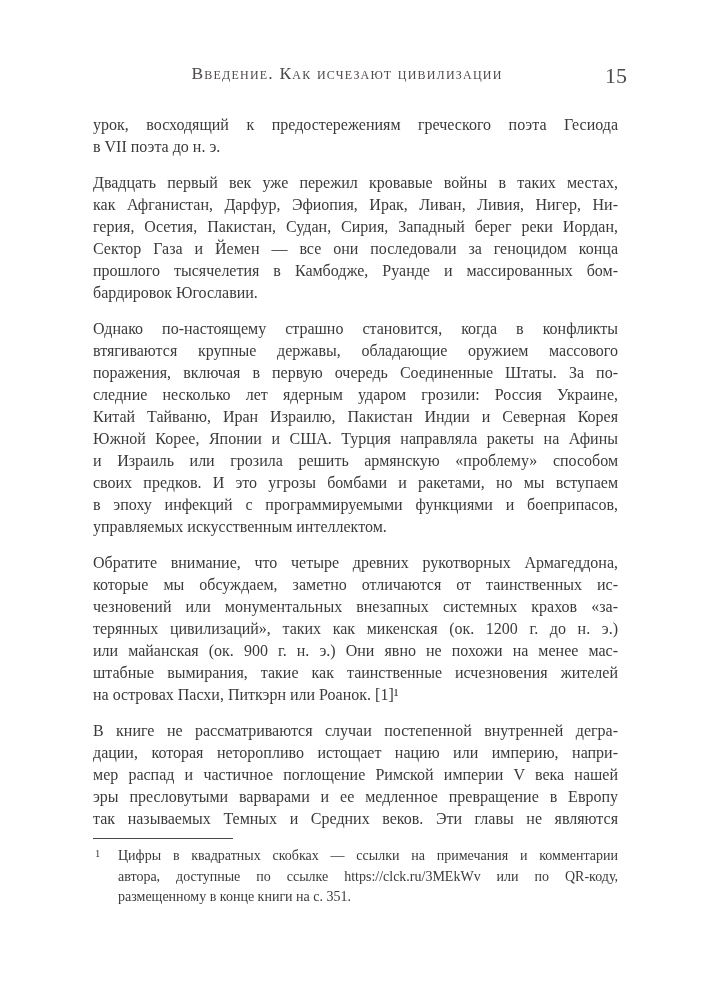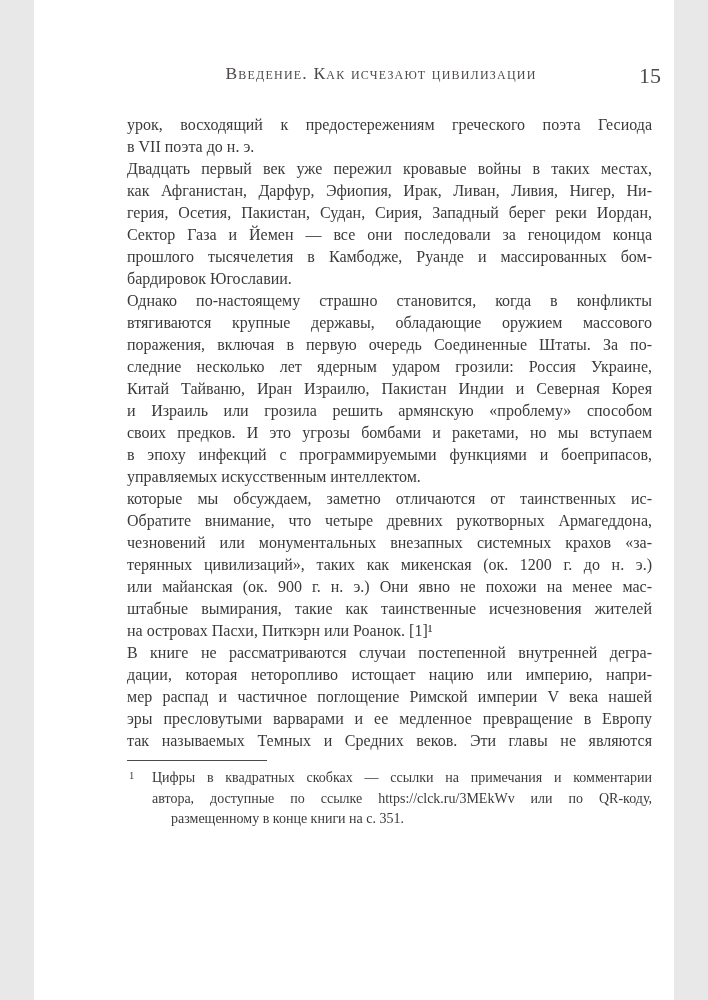--- a/index.html
+++ b/index.html
@@ -6,21 +6,21 @@
   :root {
     --background: #ffffff;
     --body-text: #3a3a3a;
     --header-text: #4f4a4a;
     --rule-color: #4a4a4a;
   }
   * { margin: 0; padding: 0; box-sizing: border-box; }
   html, body { background: #e8e8e8; }
   .page {
     position: relative;
-    width: 640px;
+    width: 708px;
     height: 1000px;
     margin: 0 auto;
     background: var(--background, #ffffff);
     font-family: "Liberation Serif", "DejaVu Serif", serif;
     color: var(--body-text, #3a3a3a);
     overflow: hidden;
   }
   
   .running-header {
     position: absolute;
@@ -51,21 +51,21 @@
     position: absolute;
     left: 93px;
     top: 114px;
     width: 525px;
   }
   .para {
     font-size: 16px;
     line-height: 22px;
     color: var(--body-text, #3a3a3a);
   }
-  .para + .para { }
+  .para + .para { margin-top: 14px; }
   .pline {
     text-align: justify;
     text-align-last: justify;
     white-space: normal;
   }
   .pline.last {
     text-align: left;
     text-align-last: left;
   }
   
@@ -83,21 +83,21 @@
     line-height: 20.5px;
   }
   .footnote-marker {
     position: absolute;
     left: 2px;
     top: -2px;
     font-size: 10.5px;
     color: var(--body-text, #3a3a3a);
   }
   .footnote .pline { text-align-last: justify; }
-  .footnote .pline.last { text-align-last: left; margin-left: 19px; }
+  .footnote .pline.last { text-align-last: left; }
 </style>
 </head>
 <body>
 
 <div class="page">
 
   <div class="running-header">
     <span class="chapter-title">Введение. Как исчезают цивилизации</span>
     <span class="page-number">15</span>
   </div>
@@ -114,28 +114,29 @@
         <div class="pline">Сектор Газа и Йемен — все они последовали за геноцидом конца</div>
         <div class="pline">прошлого тысячелетия в Камбодже, Руанде и массированных бом-</div>
         <div class="pline last">бардировок Югославии.</div>
       </div>
     <div class="para">
         <div class="pline">Однако по-настоящему страшно становится, когда в конфликты</div>
         <div class="pline">втягиваются крупные державы, обладающие оружием массового</div>
         <div class="pline">поражения, включая в первую очередь Соединенные Штаты. За по-</div>
         <div class="pline">следние несколько лет ядерным ударом грозили: Россия Украине,</div>
         <div class="pline">Китай Тайваню, Иран Израилю, Пакистан Индии и Северная Корея</div>
+        <div class="pline">Южной Корее, Японии и США. Турция направляла ракеты на Афины</div>
         <div class="pline">и Израиль или грозила решить армянскую «проблему» способом</div>
         <div class="pline">своих предков. И это угрозы бомбами и ракетами, но мы вступаем</div>
         <div class="pline">в эпоху инфекций с программируемыми функциями и боеприпасов,</div>
         <div class="pline last">управляемых искусственным интеллектом.</div>
       </div>
     <div class="para">
+        <div class="pline">Обратите внимание, что четыре древних рукотворных Армагеддона,</div>
         <div class="pline">которые мы обсуждаем, заметно отличаются от таинственных ис-</div>
-        <div class="pline">Обратите внимание, что четыре древних рукотворных Армагеддона,</div>
         <div class="pline">чезновений или монументальных внезапных системных крахов «за-</div>
         <div class="pline">терянных цивилизаций», таких как микенская (ок. 1200 г. до н. э.)</div>
         <div class="pline">или майанская (ок. 900 г. н. э.) Они явно не похожи на менее мас-</div>
         <div class="pline">штабные вымирания, такие как таинственные исчезновения жителей</div>
         <div class="pline last">на островах Пасхи, Питкэрн или Роанок. [1]¹</div>
       </div>
     <div class="para">
         <div class="pline">В книге не рассматриваются случаи постепенной внутренней дегра-</div>
         <div class="pline">дации, которая неторопливо истощает нацию или империю, напри-</div>
         <div class="pline">мер распад и частичное поглощение Римской империи V века нашей</div>

